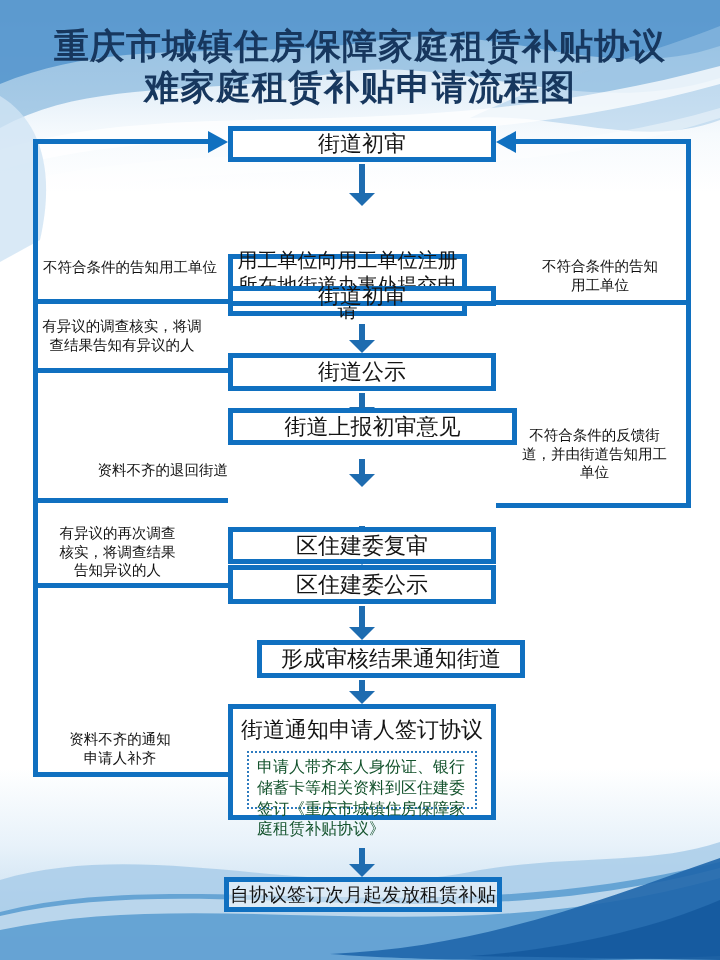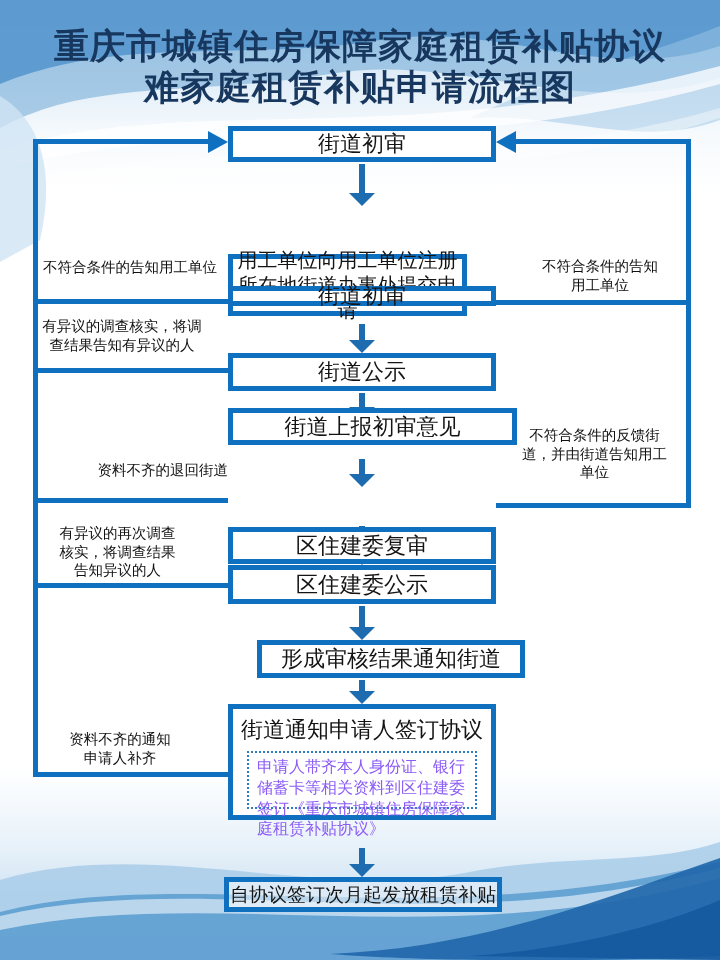--- a/index.html
+++ b/index.html
@@ -37,21 +37,21 @@
   .agreement-box{display:block;}
   .agreement-box .heading{
     position:absolute;left:0;top:7px;width:100%;
     font-size:22px;color:#141414;
   }
   .note-box{
     position:absolute;left:14px;right:14px;top:42px;bottom:6px;
     border:2px dotted #2e7bbf;
     box-sizing:border-box;
     padding:4px 8px;
-    font-size:16px;line-height:1.3;color:#8b5cf6;
+    font-size:16px;line-height:1.3;color:#14532d;
     text-align:left;
   }
 
   .hline,.vline{position:absolute;background:var(--blue);}
   .hline{height:5px;}
   .vline{width:5px;}
 
   .tri-right{
     position:absolute;width:0;height:0;
     border-top:11px solid transparent;border-bottom:11px solid transparent;

